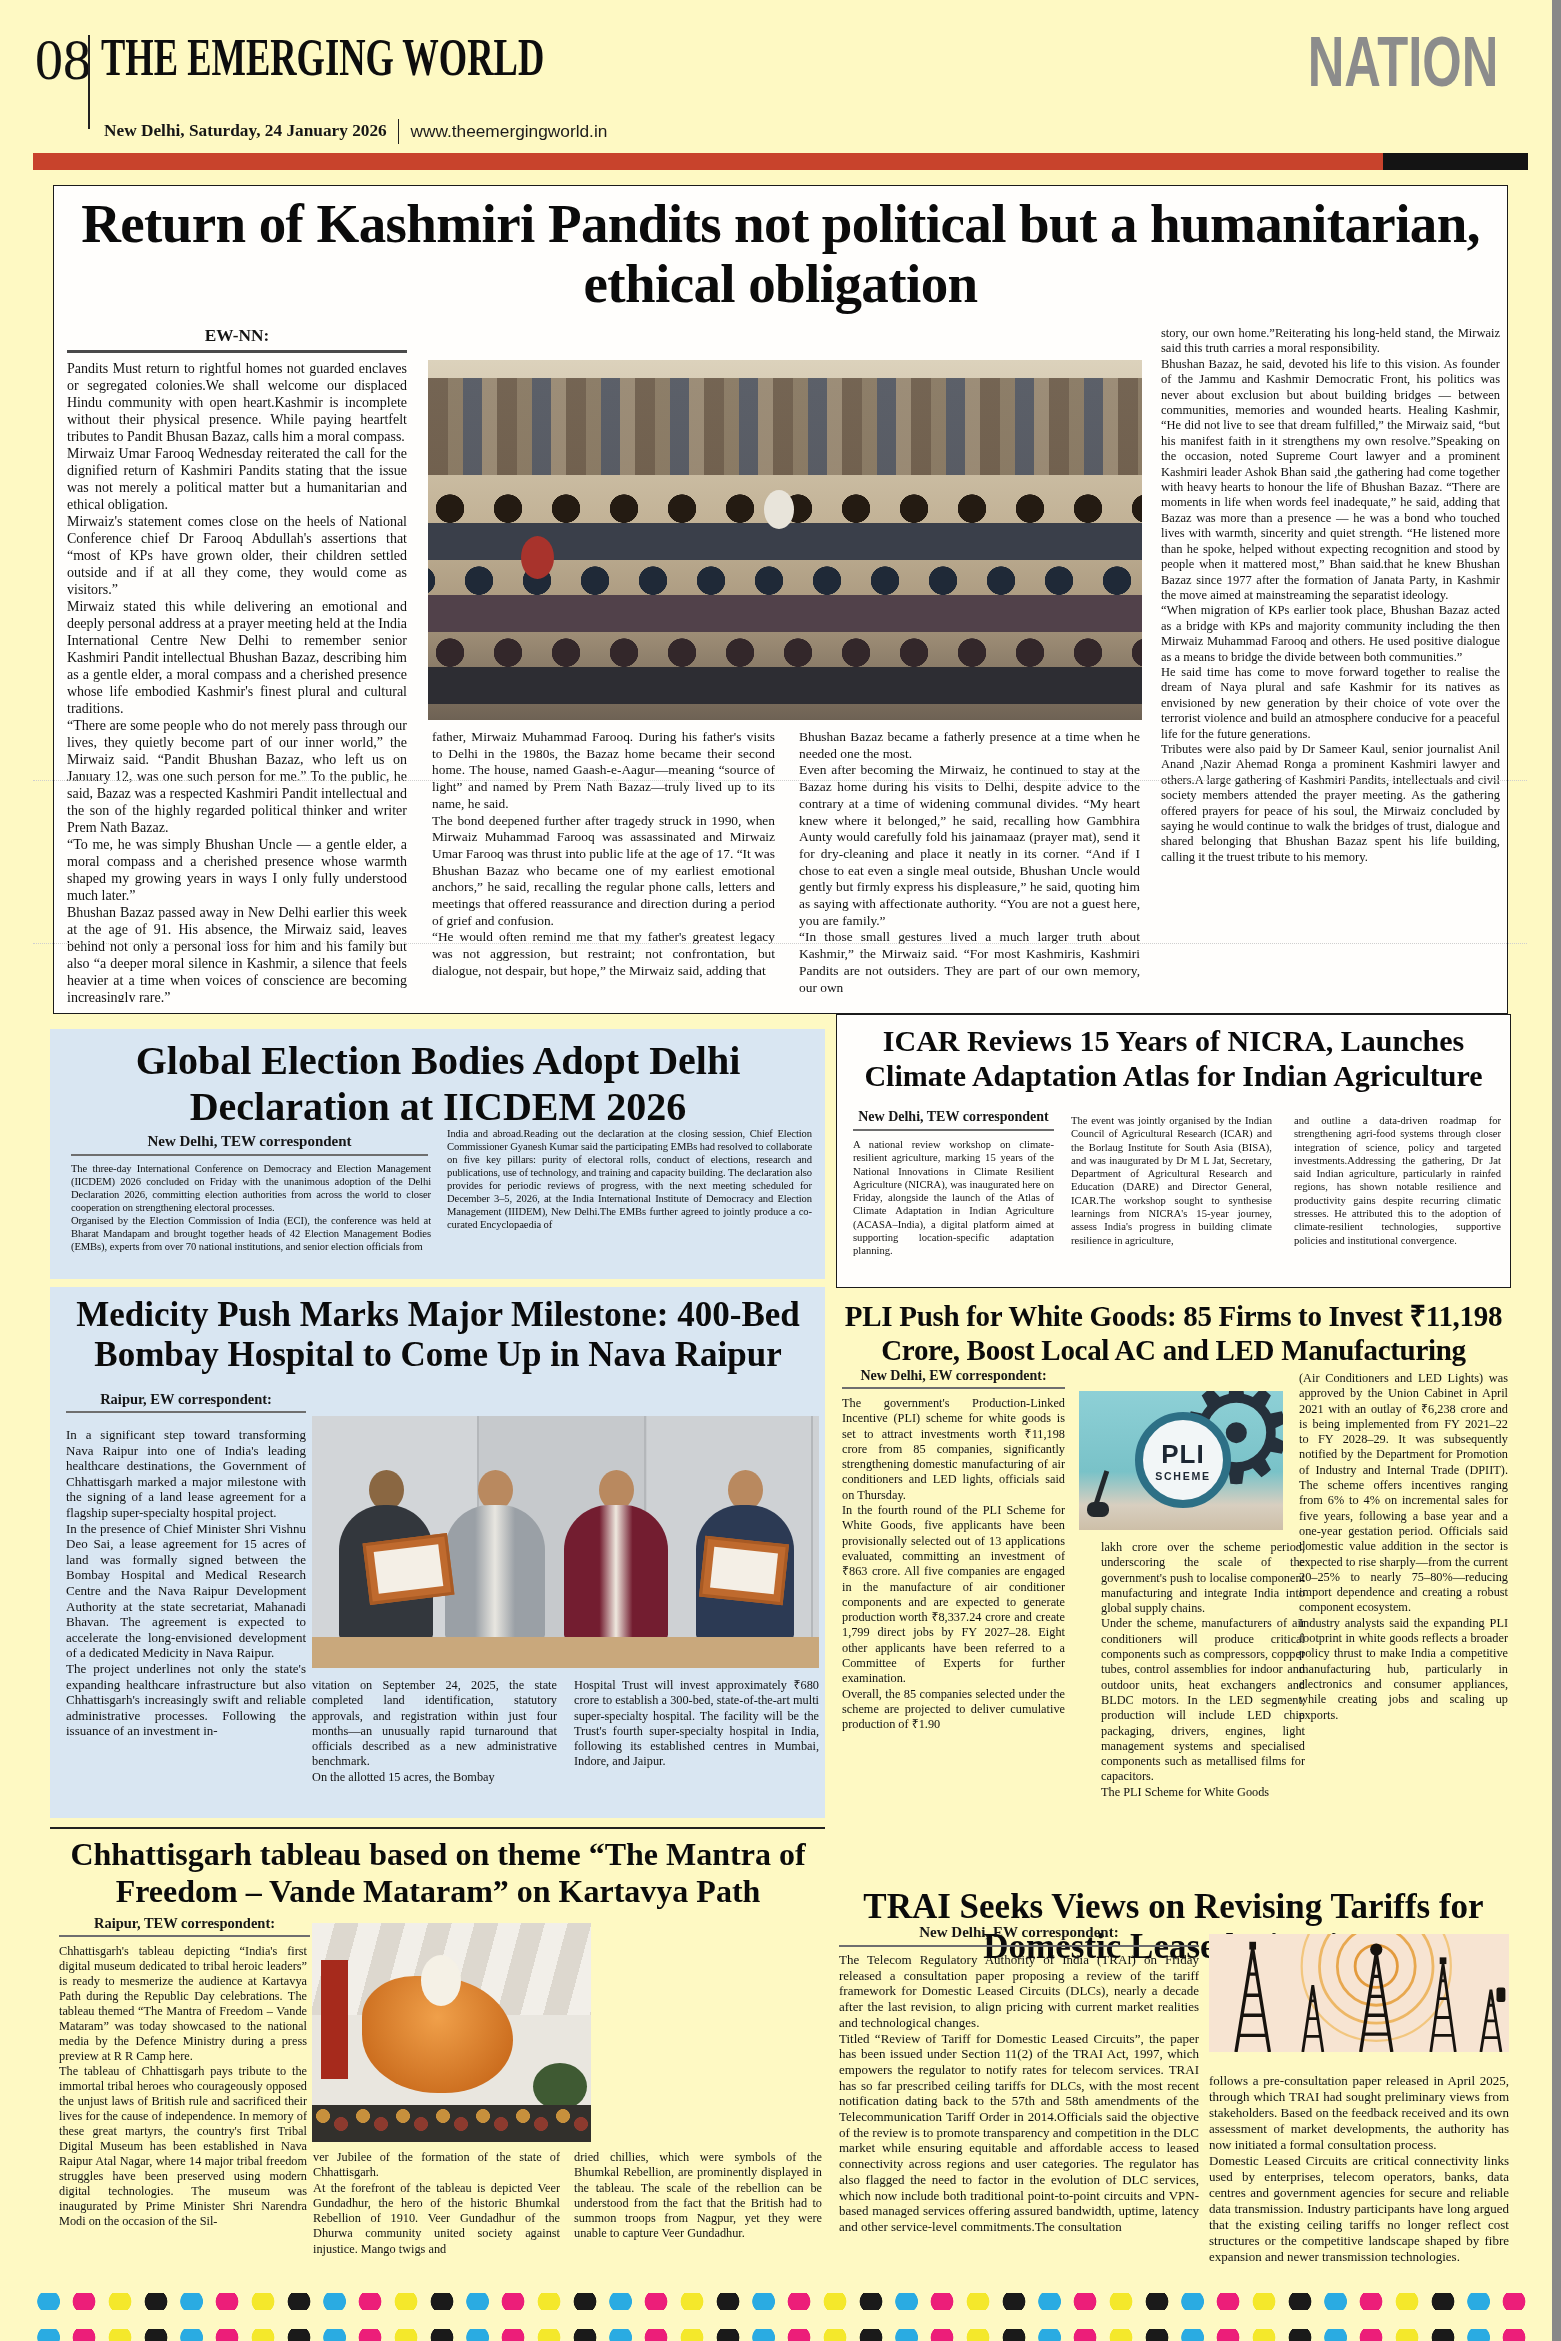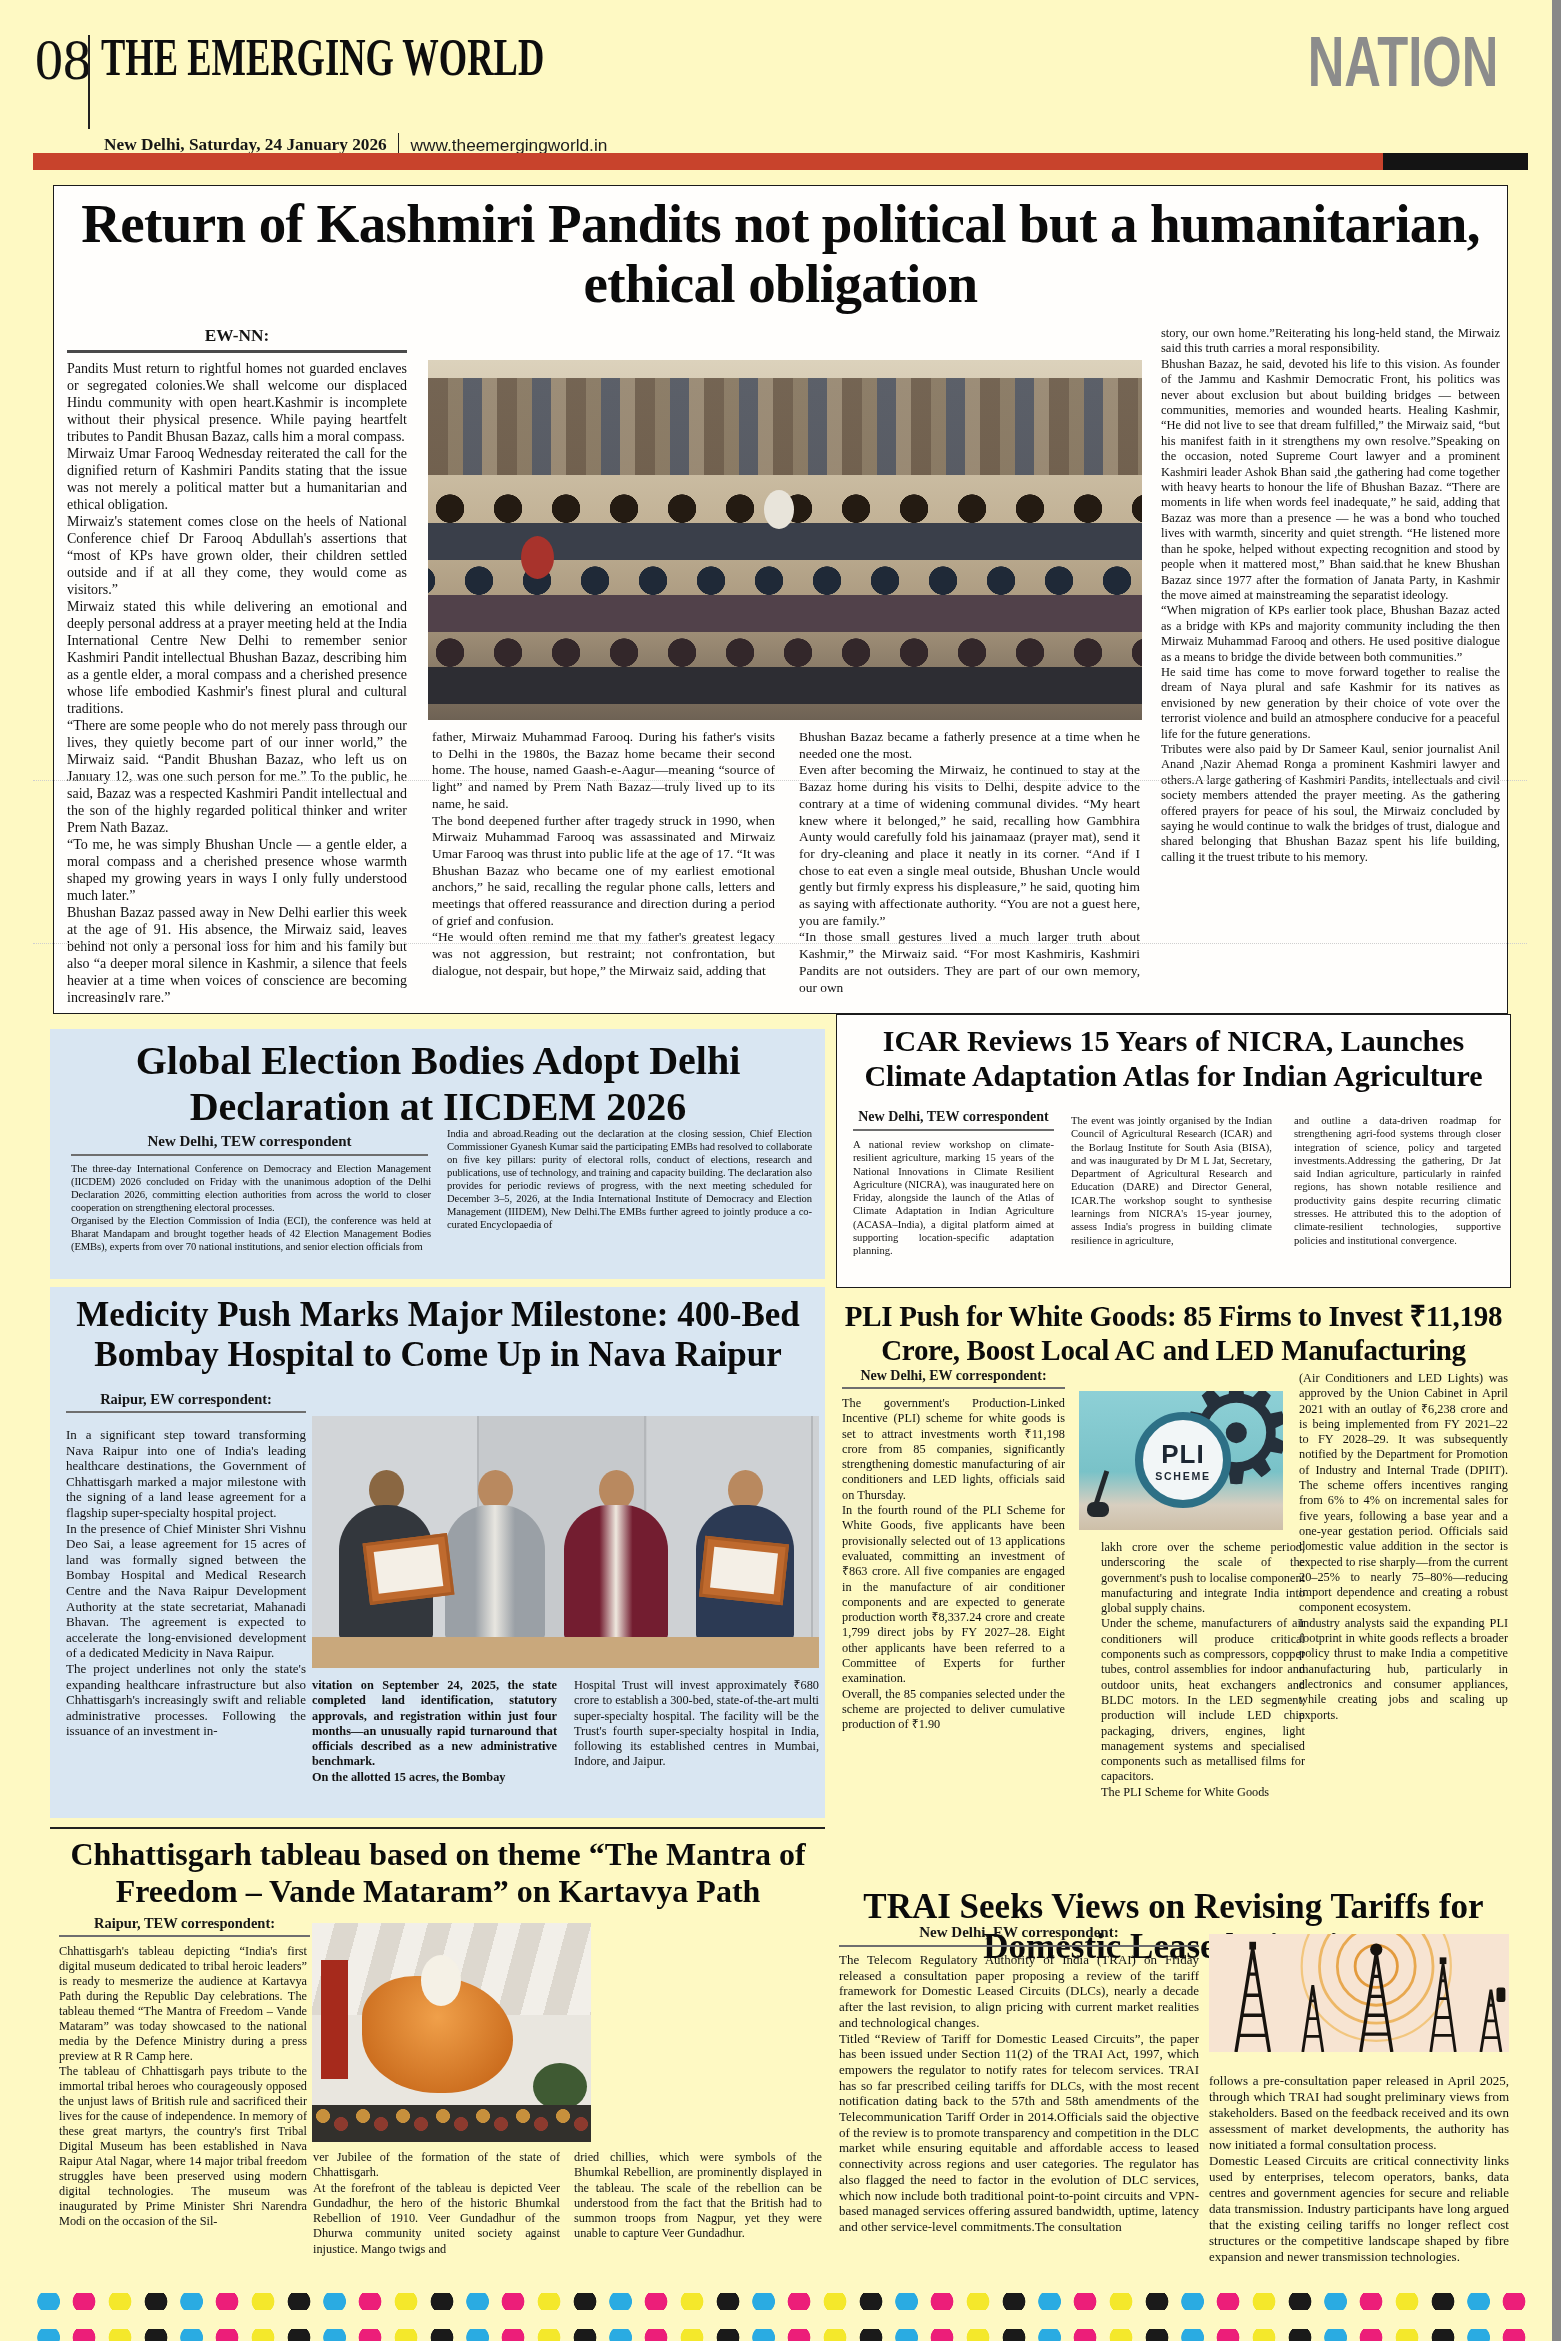--- a/index.html
+++ b/index.html
@@ -10,21 +10,21 @@
   *{margin:0;padding:0;box-sizing:border-box;}
   html,body{background:#888;}
   #page{position:relative;width:1552px;height:2342px;background:#fef9c3;
         font-family:"Liberation Serif",serif;color:#161616;overflow:hidden;}
   .abs{position:absolute;}
   
   .pagenum{font-size:56px;line-height:1;font-weight:400;color:#111;}
   .vrule{background:#222;}
   .masthead{font-size:48px;font-weight:700;letter-spacing:0px;white-space:nowrap;
             transform:scaleX(.76) scaleY(1.12);transform-origin:left top;color:#0d0d0d;}
-  .dateline{display:flex;align-items:center;gap:11px;margin-top:14px;}
+  .dateline{display:flex;align-items:center;gap:11px;}
   .date-txt{font-size:17.3px;font-weight:700;white-space:nowrap;}
   .url-txt{font-family:"Liberation Sans",sans-serif;font-size:17.3px;color:#1c1c1c;text-decoration:none;white-space:nowrap;}
   .nation{font-family:"Liberation Sans",sans-serif;font-weight:700;font-size:65px;line-height:1;
           color:var(--nationgray);white-space:nowrap;transform:scaleX(.78) scaleY(1.08);transform-origin:right top;}
   .redbar{background:var(--red);}
   .blackseg{background:#141414;}
   
   .artbox{border:1.7px solid #1b1b1b;background:#fffefc;}
   .bluebox{background:var(--lightblue);}
   .headline{font-weight:700;text-align:center;color:#0b0b0b;}
@@ -180,21 +180,21 @@
       </div>
     <div class="person" style="left:384px;">
         <div class="head"></div>
         <div class="torso" style="width:98px;background:#2c3a54;"></div>
       </div>
     <div class="folder" style="left:54px;top:122px;width:85px;height:62px;transform:rotate(-7deg);"></div>
     <div class="folder" style="left:390px;top:124px;width:84px;height:61px;transform:rotate(6deg);"></div>
     <div class="pm-table"></div>
   </div>
 
-  <div class="abs coltext" style="left:312px;top:1678px;width:245px;height:135px;font-size:12.3px;line-height:15.3px;font-weight:bold;">vitation on September 24, 2025, the state completed land identification, statutory approvals, and registration within just four months—an unusually rapid turnaround that officials described as a new administrative benchmark.
+  <div class="abs coltext" style="left:312px;top:1678px;width:245px;height:135px;font-size:12.3px;line-height:15.3px;">vitation on September 24, 2025, the state completed land identification, statutory approvals, and registration within just four months—an unusually rapid turnaround that officials described as a new administrative benchmark.
 On the allotted 15 acres, the Bombay</div>
   <div class="abs coltext" style="left:574px;top:1678px;width:245px;height:135px;font-size:12.3px;line-height:15.3px;">Hospital Trust will invest approximately ₹680 crore to establish a 300-bed, state-of-the-art multi super-specialty hospital. The facility will be the Trust's fourth super-specialty hospital in India, following its established centres in Mumbai, Indore, and Jaipur.</div>
 
   <h2 class="abs headline hl5" style="left:836px;top:1299px;width:675px;">PLI Push for White Goods: 85 Firms to Invest ₹11,198 Crore, Boost Local AC and LED Manufacturing</h2>
   <div class="abs byline" style="left:842px;top:1368px;width:223px;font-size:14px;">New Delhi, EW correspondent:</div>
   <div class="abs byrule" style="left:842px;top:1387px;width:223px;height:2.2px;"></div>
   <div class="abs coltext" style="left:842px;top:1396px;width:223px;height:439px;font-size:12.3px;line-height:15.3px;">The government's Production-Linked Incentive (PLI) scheme for white goods is set to attract investments worth ₹11,198 crore from 85 companies, significantly strengthening domestic manufacturing of air conditioners and LED lights, officials said on Thursday.
 In the fourth round of the PLI Scheme for White Goods, five applicants have been provisionally selected out of 13 applications evaluated, committing an investment of ₹863 crore. All five companies are engaged in the manufacture of air conditioner components and are expected to generate production worth ₹8,337.24 crore and create 1,799 direct jobs by FY 2027–28. Eight other applicants have been referred to a Committee of Experts for further examination.
 Overall, the 85 companies selected under the scheme are projected to deliver cumulative production of ₹1.90</div>
 

